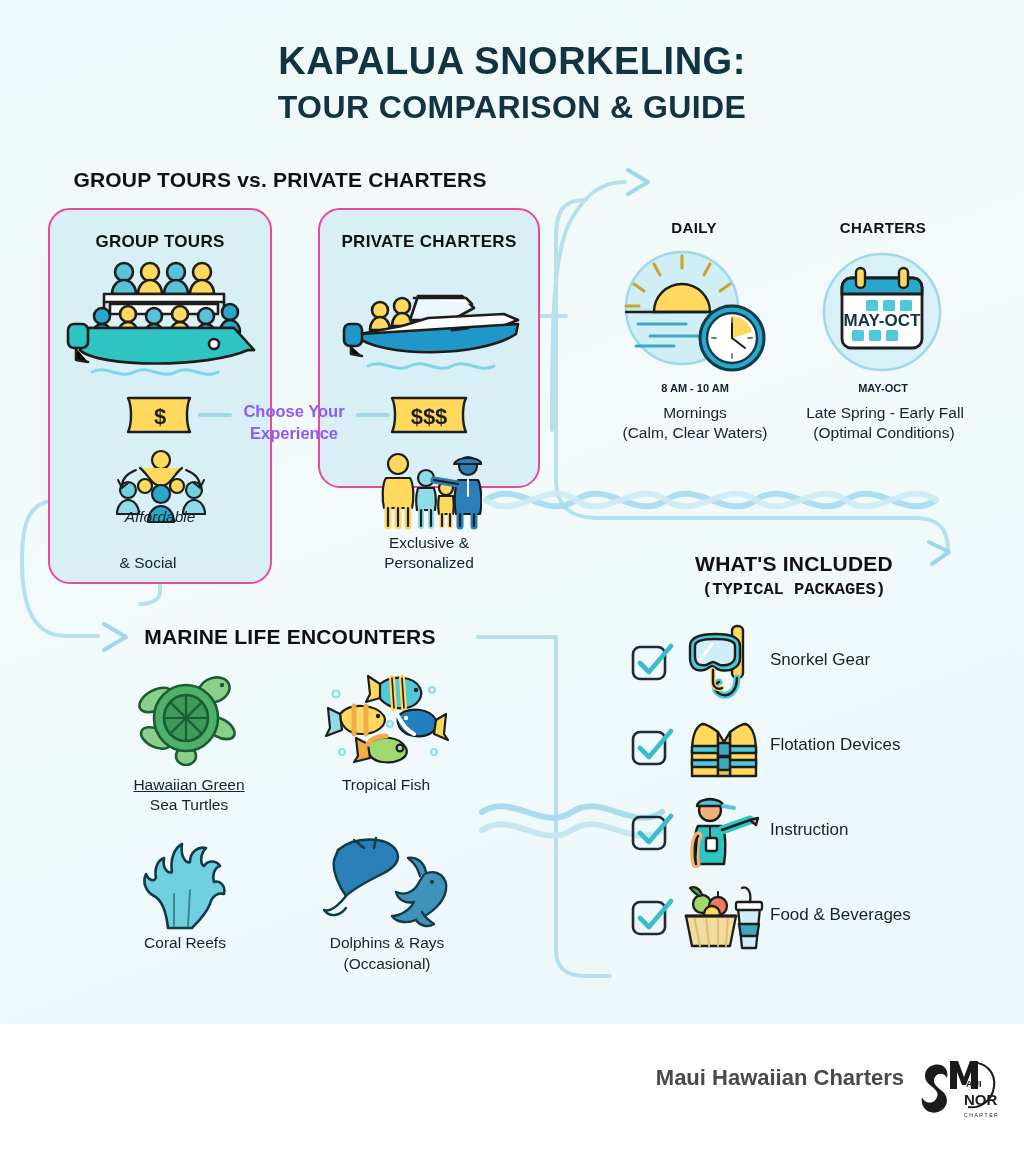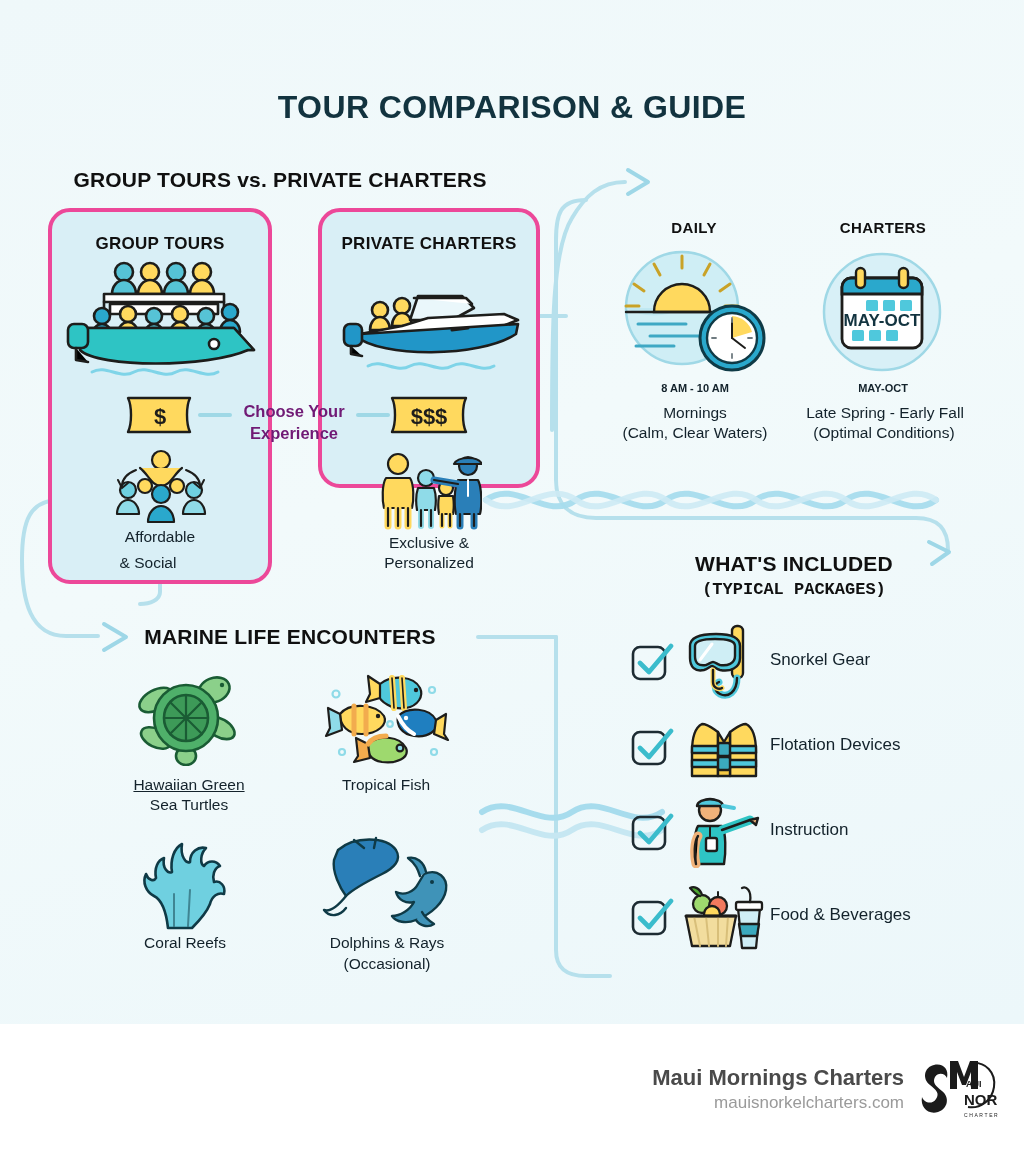--- a/index.html
+++ b/index.html
@@ -36,53 +36,54 @@
   .sec-head {
     position: absolute; font-size: 21px; font-weight: 700;
     color: #101010; letter-spacing: .2px; text-align: center;
   }
   .sec-sub {
     position: absolute; font-size: 17px; font-weight: 600;
     color: #101010; text-align: center; font-family: Liberation Mono, monospace;
   }
   .card {
     position: absolute; background: #d9eff6;
-    border: 4px solid #ec4899; border-radius: 22px;
+    border: 2px solid #ec4899; border-radius: 22px;
   }
   .card-title {
     position: absolute; width: 100%; text-align: center;
     font-size: 17px; font-weight: 700; color: #101010; letter-spacing: .3px;
   }
   .cap { position: absolute; text-align: center; font-size: 15.5px; color: #13222b; line-height: 1.22; }
   .cap-b { font-weight: 700; font-size: 11px; }
   .lbl-small { position: absolute; text-align: center; font-size: 15px; font-weight: 700; color: #101010; letter-spacing:.4px;}
   .inc-label { position: absolute; font-size: 17px; color: #13222b; }
   .choose {
     position: absolute; text-align: center; font-size: 16.5px;
-    font-weight: 600; color: #701a75; line-height: 1.2;
+    font-weight: 600; color: #8b5cf6; line-height: 1.2;
   }
 
   .brand-name {
     position: absolute; font-size: 22px; font-weight: 700; color: #4a4a4a;
     text-align: right;
   }
   .brand-url {
     position: absolute; font-size: 17px; color: #9a9a9a; text-align: right;
   }
   svg { display: block; }
   .abs { position: absolute; }
 </style>
 </head>
 <body>
 
 <div id="stage">
 
   <div class="canvas"></div>
   <div class="footer-bar"></div>
 
+  <div class="title-main">KAPALUA SNORKELING:</div>
   <div class="title-sub">TOUR COMPARISON &amp; GUIDE</div>
 
   <svg class="abs" style="left:0;top:0;" width="1024" height="1024" viewBox="0 0 1024 1024" fill="none">
     <g stroke="#b6e0ec" stroke-width="4" fill="none" stroke-linecap="round">
 
       <path d="M552 430 C 552 330, 552 250, 572 218 C 585 196, 600 182, 625 182"></path>
 
       <path d="M540 316 C 556 316, 560 316, 566 316"></path>
 
       <path d="M586 200 C 560 200, 556 214, 556 240 L556 480 C 556 505, 570 518, 596 518 L 916 518 C 938 518, 948 528, 948 550"></path>
@@ -179,21 +180,21 @@
       <circle cx="49" cy="46" r="9" fill="#2aa8cc"></circle>
         <path d="M36 74 a13 16 0 0 1 26 0 z" fill="#2aa8cc"></path>
     </g>
     <g stroke="#1d1d1b" stroke-width="2" fill="none" stroke-linecap="round">
       <path d="M24 22 C 14 26, 10 32, 10 38"></path>
         <path d="M6 32 L10 40 L16 35"></path>
       <path d="M74 22 C 84 26, 88 32, 88 38"></path>
         <path d="M92 32 L88 40 L82 35"></path>
     </g>
   </svg>
-  <div class="cap" style="left:48px;top:528px;width:224px;">Affordable</div>
+  <div class="cap" style="left:48px;top:508px;width:224px;font-style:italic;">Affordable</div>
   <div class="cap" style="left:48px;top:554px;width:200px;">&amp; Social</div>
 
   <div class="card" style="left:318px;top:208px;width:222px;height:280px;">
     <div class="card-title" style="top:22px;">PRIVATE CHARTERS</div>
   </div>
 
   <svg class="abs" style="left:332px;top:268px;" width="200" height="112" viewBox="0 0 200 112">
     <g stroke="#1d1d1b" stroke-width="2.6" stroke-linejoin="round" stroke-linecap="round">
       <circle cx="48" cy="42" r="8" fill="#ffd95e"></circle>
         <path d="M38 62 a10 13 0 0 1 20 0 z" fill="#ffd95e"></path>
@@ -482,22 +483,21 @@
       <path d="M4 38 L54 38" stroke-width="3"></path>
 
       <path d="M56 30 L78 30 L74 70 L60 70 Z" fill="#cfeef5"></path>
       <rect x="54" y="24" width="26" height="8" rx="2" fill="#ffffff"></rect>
       <path d="M57 46 L77 46 L75 58 L59 58 Z" fill="#3ba9bd"></path>
       <path d="M68 24 C 70 12, 64 8, 60 10" fill="none"></path>
     </g>
   </svg>
   <div class="inc-label" style="left:770px;top:905px;">Food &amp; Beverages</div>
 
-  <div class="brand-name" style="left:560px;top:1065px;width:344px;">Maui Mornings Charters</div>
-  <div class="brand-url" style="left:560px;top:1093px;width:344px;">mauisnorkelcharters.com</div>
+  <div class="brand-name" style="left:560px;top:1065px;width:344px;">Maui Hawaiian Charters</div>
 
   <svg class="abs" style="left:920px;top:1055px;" width="78" height="74" viewBox="0 0 78 74">
     <g fill="#1b1b1b">
       <path d="M14 10 C 4 12, 2 24, 10 30 C 16 35, 20 38, 16 44 C 12 50, 4 48, 2 42
                C 0 52, 8 60, 18 57 C 28 54, 30 42, 22 36 C 16 31, 12 28, 15 22 C 18 17, 25 18, 27 23
                C 29 14, 23 8, 14 10 Z"></path>
       <path d="M30 6 L38 6 L44 22 L50 6 L58 6 L58 34 L51 34 L51 17 L46 30 L42 30 L37 17 L37 34 L30 34 Z"></path>
       <text x="44" y="50" font-family="Liberation Sans, sans-serif" font-size="15" font-weight="700">NORKEL</text>
       <text x="46" y="32" font-family="Liberation Sans, sans-serif" font-size="9" font-weight="700">AUI</text>
       <text x="44" y="62" font-family="Liberation Sans, sans-serif" font-size="5" letter-spacing="1.6">CHARTERS</text>

